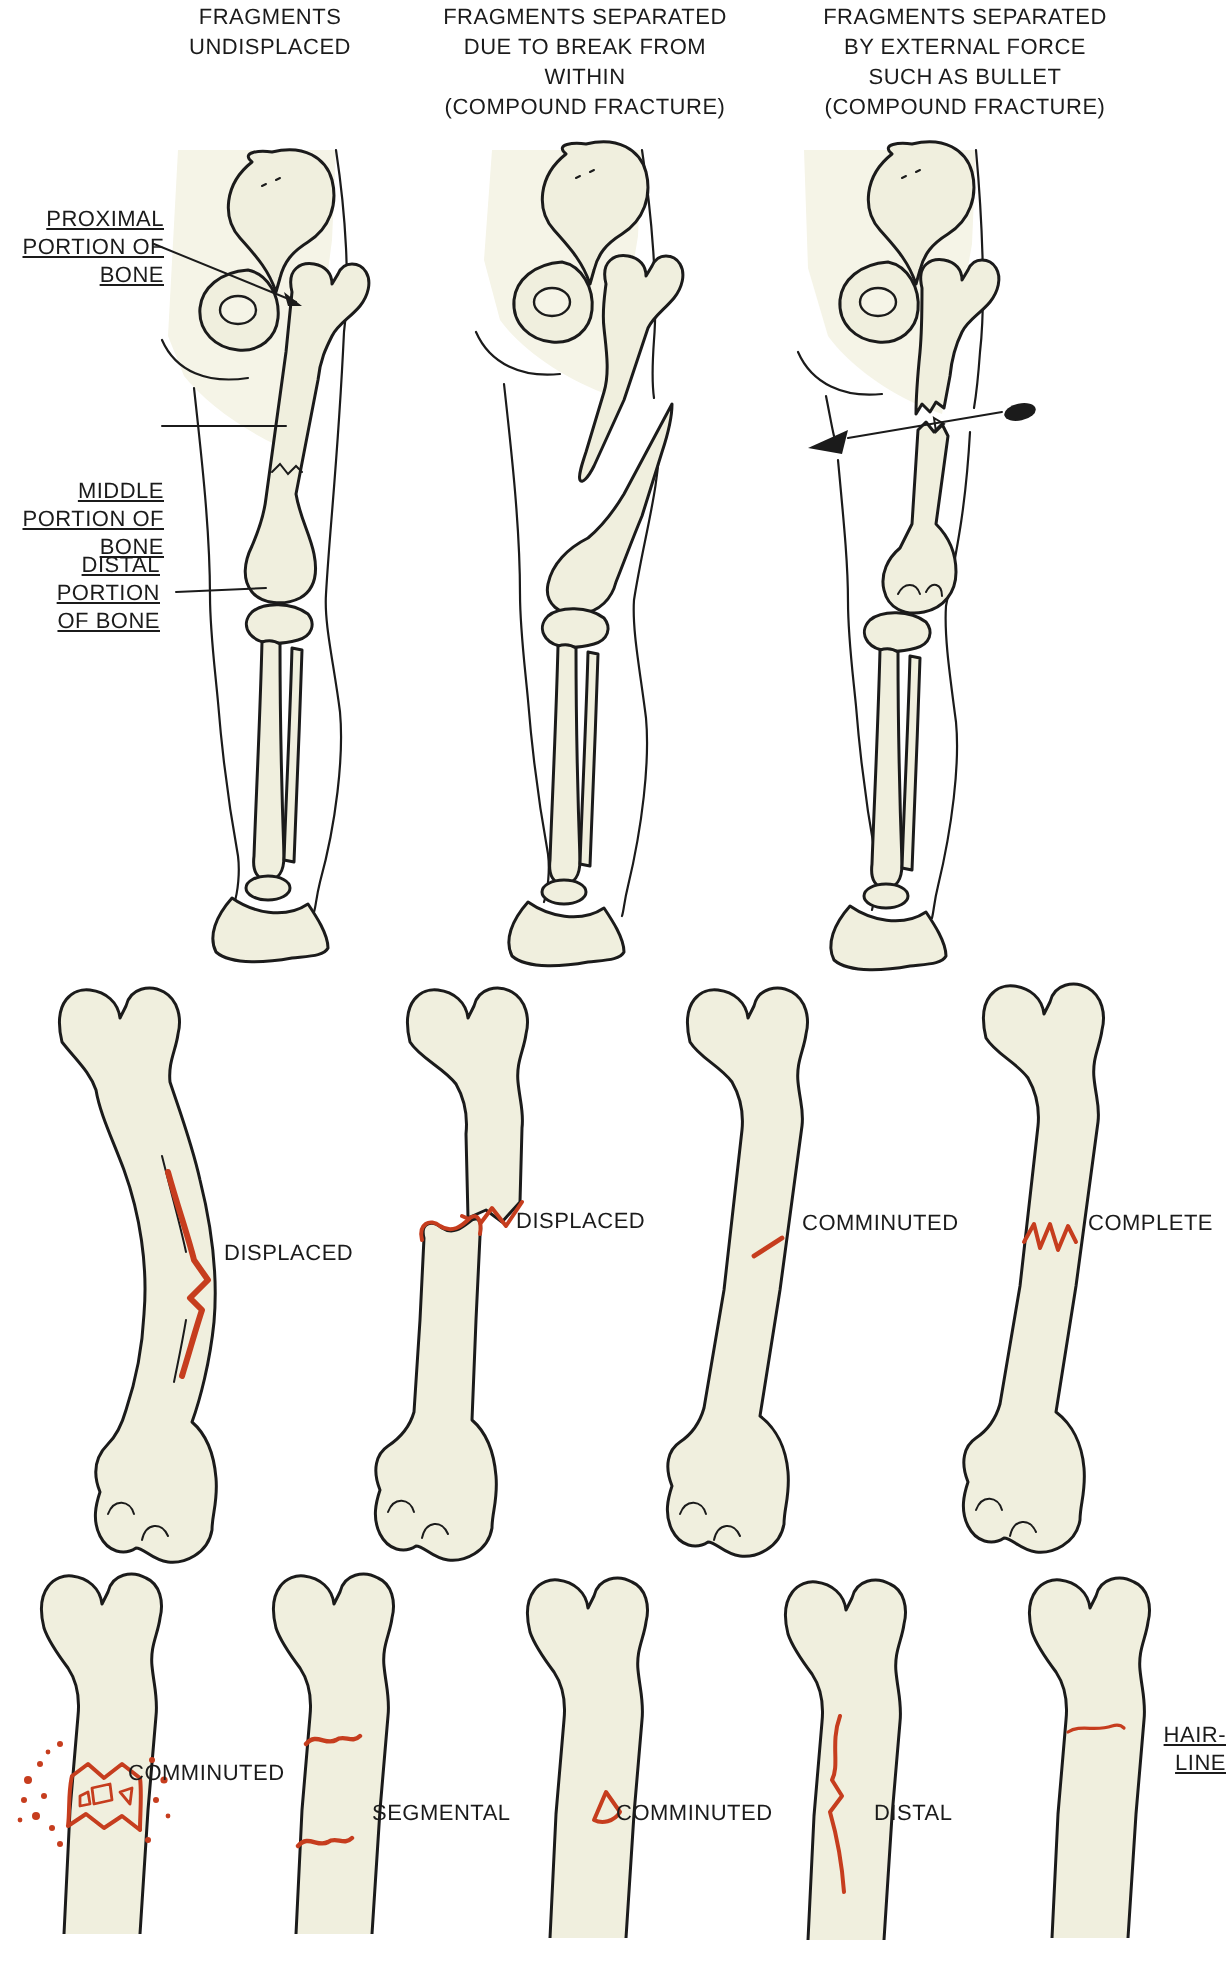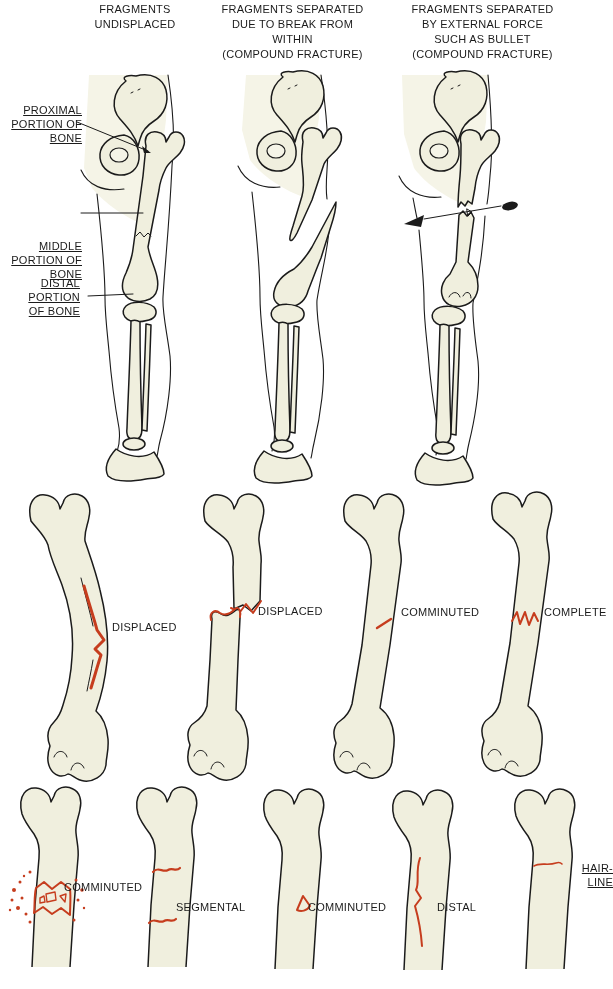--- a/index.html
+++ b/index.html
@@ -184,18 +184,18 @@
   <div class="lbl ctr" style="left:8px;top:276px;width:72px;">DISTAL
 PORTION
 OF BONE</div>
 
   <div class="lbl" style="left:112px;top:620px;">DISPLACED</div>
   <div class="lbl" style="left:258px;top:604px;">DISPLACED</div>
   <div class="lbl" style="left:401px;top:605px;">COMMINUTED</div>
   <div class="lbl" style="left:544px;top:605px;">COMPLETE</div>
 
   <div class="lbl" style="left:64px;top:880px;">COMMINUTED</div>
-  <div class="lbl" style="left:176px;top:900px;">SEGMENTAL</div>
+  <div class="lbl" style="left:186px;top:900px;">SEGMENTAL</div>
   <div class="lbl" style="left:308px;top:900px;">COMMINUTED</div>
   <div class="lbl" style="left:437px;top:900px;">DISTAL</div>
   <div class="lbl ctr" style="left:569px;top:861px;width:44px;">HAIR-
 LINE</div>
 </div>
 
 </body></html>

